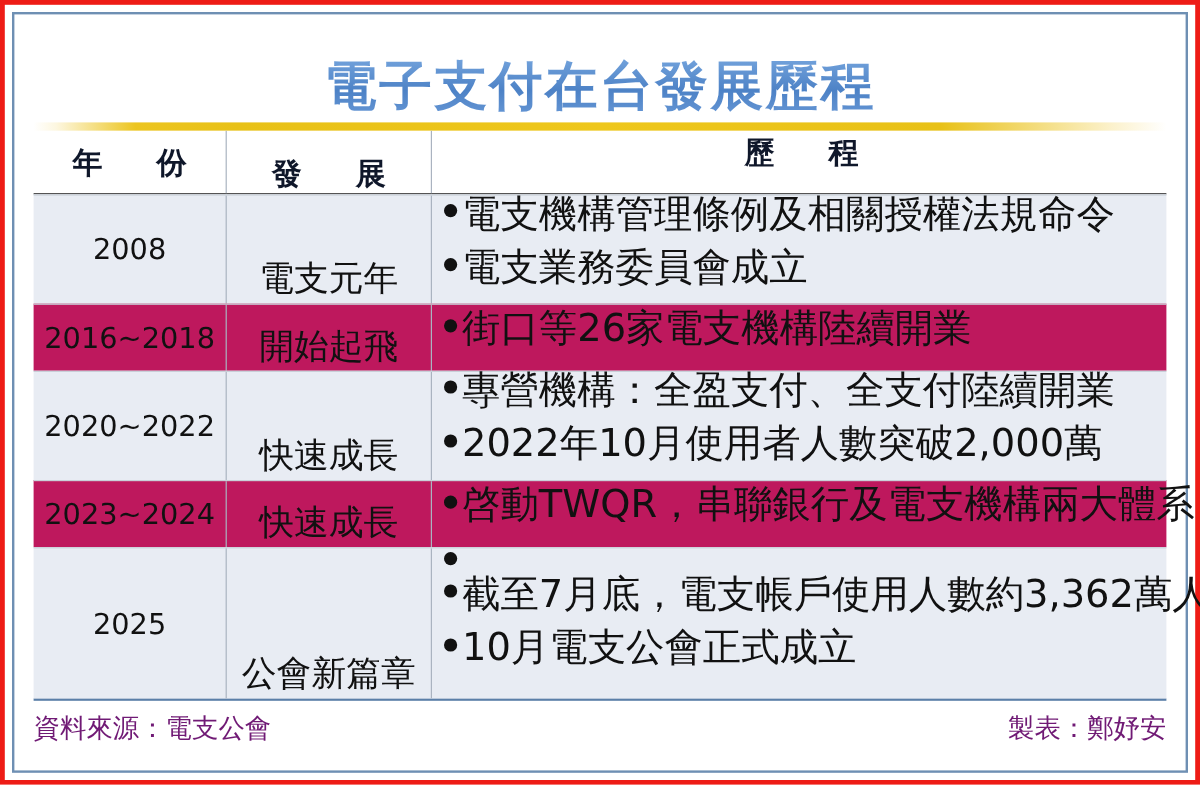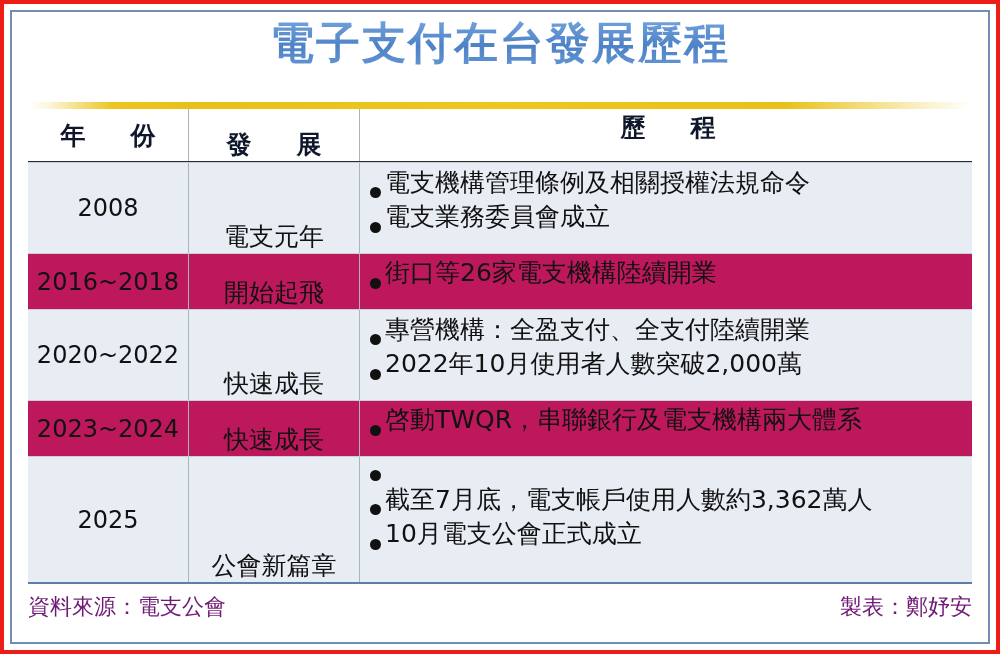--- a/index.html
+++ b/index.html
@@ -42,21 +42,21 @@
     top: 10px;
     right: 10px;
     bottom: 10px;
     box-sizing: border-box;
   }
 
   
   .title-wrap {
     height: 88px;
     display: flex;
-    align-items: flex-start;
+    align-items: flex-end;
     justify-content: center;
   }
   .title {
     font-size: 44px;
     font-weight: bold;
     letter-spacing: 2px;
     color: #5b8fd0;
     background-image: linear-gradient(180deg, #7aa9e0 0%, #4d82c6 55%, #6b9bd8 100%);
     -webkit-background-clip: text;
     background-clip: text;
@@ -137,31 +137,31 @@
     letter-spacing: 10px;
     text-indent: 10px;
   }
   .year-text {
     font-size: 24px;
     color: #111111;
     letter-spacing: 0px;
     white-space: nowrap;
   }
   .dev-text {
-    font-size: 25px;
+    font-size: 29px;
     color: #111111;
     white-space: nowrap;
   }
   .bullet-line {
-    font-size: 25px;
+    font-size: 32px;
     color: #111111;
     line-height: 1.38;
     white-space: nowrap;
     display: flex;
-    align-items: flex-end;
+    align-items: center;
   }
   .bullet-dot {
     display: inline-block;
     width: 11px;
     height: 11px;
     border-radius: 50%;
     background: #111111;
     margin-right: 4px;
     flex: 0 0 auto;
     position: relative;

